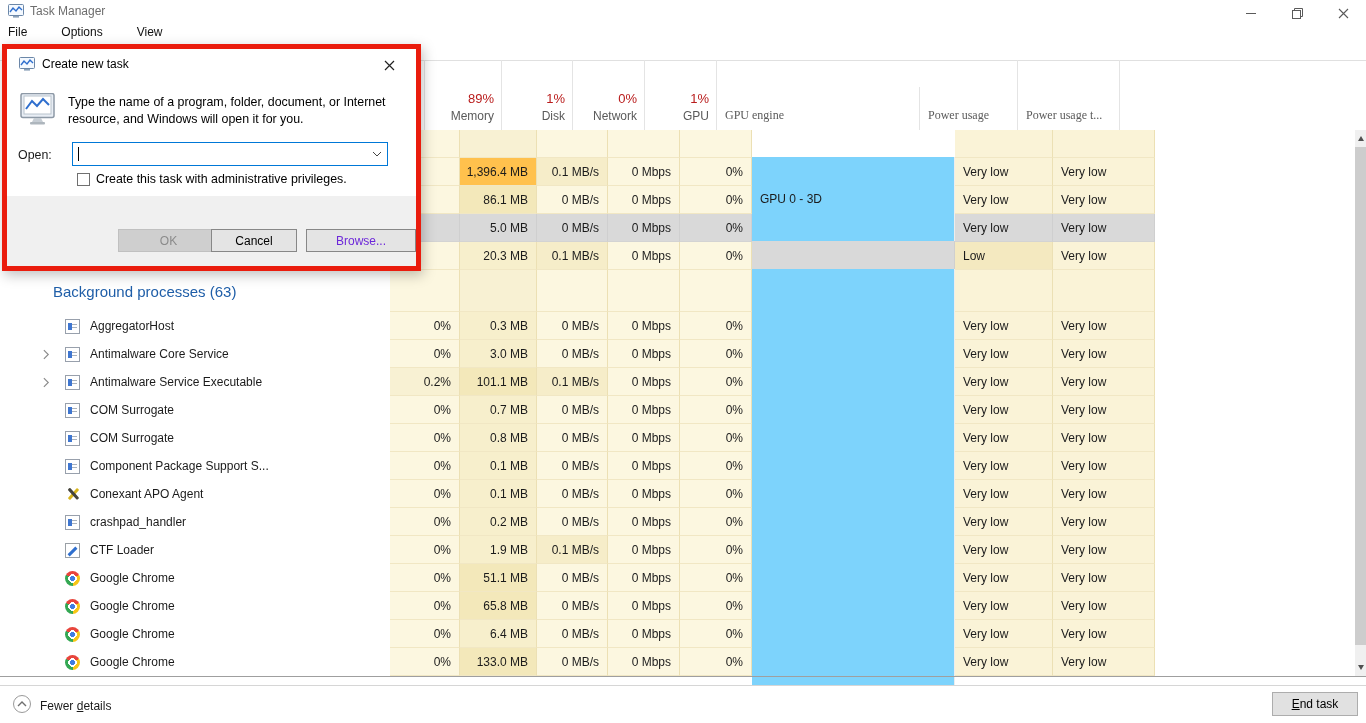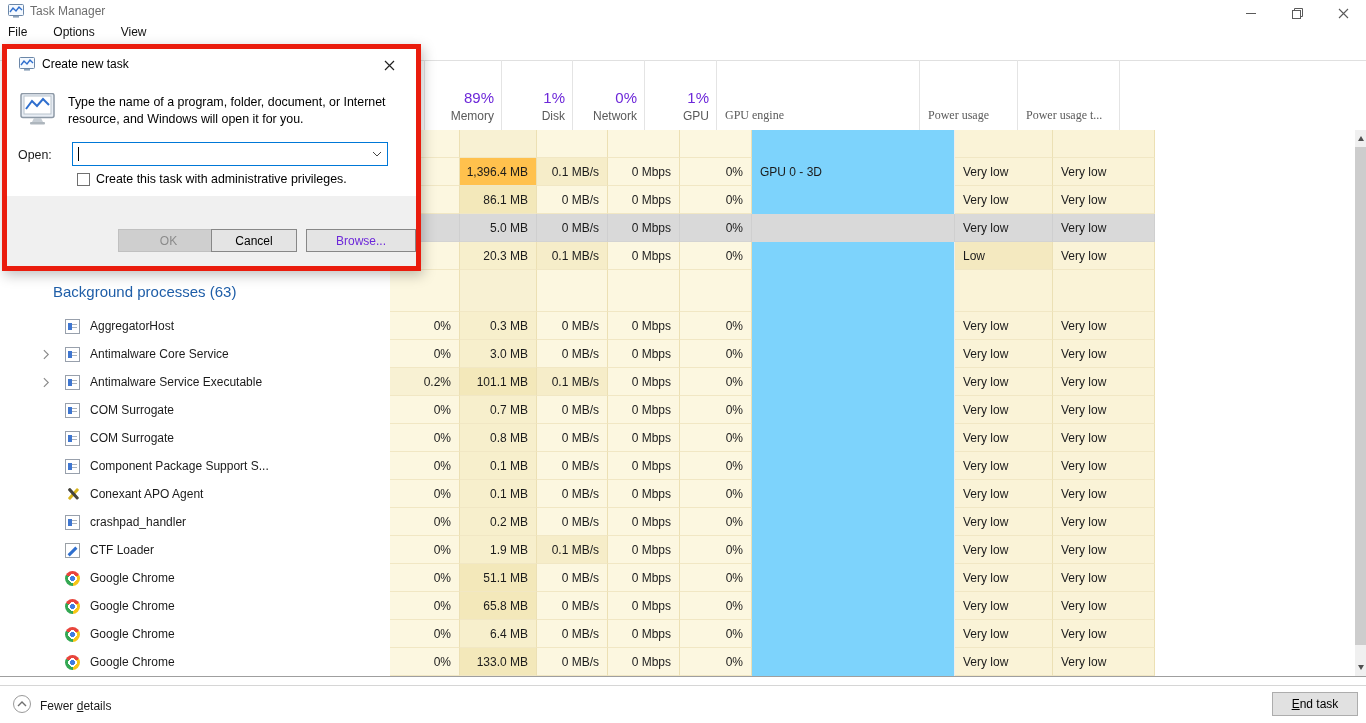--- a/index.html
+++ b/index.html
@@ -7,44 +7,44 @@
   .tm-window{position:relative;width:1366px;height:723px;background:#fff;overflow:hidden;}
 
   
   .titlebar{position:absolute;top:0;left:0;right:0;height:22px;background:#fff;text-align:right;}
   .titlebar .app-icon{position:absolute;left:8px;top:4px;}
   .titlebar .title{position:absolute;left:30px;top:4px;color:#6e6e6e;font-size:12px;}
   .win-controls{position:absolute;right:0;top:0;height:28px;display:flex;}
   .win-btn{width:46px;height:26px;display:flex;align-items:center;justify-content:center;}
 
   
-  .menubar{position:absolute;top:22px;left:0;right:0;height:20px;background:#fff;display:flex;align-items:center;padding-left:8px;gap:8px;}
+  .menubar{position:absolute;top:22px;left:0;right:0;height:20px;background:#fff;display:flex;align-items:center;padding-left:8px;gap:16px;}
   .menu-item{padding:0 9px;color:#111;font-size:12px;cursor:default;}
   .menu-item:first-child{padding-left:0;}
 
   
   .main{position:absolute;top:42px;left:0;right:0;bottom:37px;background:#fff;}
   .table-topline{position:absolute;top:18px;left:0;right:0;border-top:1px solid #e0e0e0;}
   .table-bottomline{position:absolute;top:634px;left:0;right:0;border-top:1px solid #9f9f9f;}
 
   .hdr-row{position:absolute;top:18px;left:0;height:70px;display:flex;}
   .hdr-cell{box-sizing:border-box;border-right:1px solid #e4e4e4;display:flex;flex-direction:column;justify-content:flex-end;align-items:flex-end;padding:0 7px 7px 0;}
   .hdr-cell.leftal{align-items:flex-start;padding-left:8px;font-family:Liberation Serif, serif;}
-  .hdr-pct{font-size:15px;color:#6d28d9;}
+  .hdr-pct{font-size:13px;color:#b91c1c;}
   .hdr-label{font-size:12px;color:#5a5a5a;margin-top:3px;}
 
   .rows{position:absolute;top:88px;left:0;}
   .row{display:flex;height:28px;padding-left:35px;}
   .row.bgrow{height:42px;}
   .cell{box-sizing:border-box;height:100%;font-size:12px;display:flex;align-items:center;overflow:hidden;white-space:nowrap;}
   .num{justify-content:flex-end;padding-right:8px;}
   .txt{justify-content:flex-start;padding-left:8px;}
 
   .w-name{width:355px;}.w-cpu{width:70px;}.w-mem{width:77px;}.w-disk{width:71px;}
-  .w-net{width:72px;}.w-gpu{width:72px;}.w-eng{width:203px;}.w-pow{width:98px;}.w-pt{width:102px;}
+  .w-net{width:72px;}.w-gpu{width:72px;}.w-eng{width:203px;margin-top:27px;}.w-pow{width:98px;}.w-pt{width:102px;}
 
   .heat{border-right:1px solid #ece0b4;border-bottom:1px solid #f1e7c4;}
   .c0{background:#fcf7e0;}
   .c1{background:#f8f1d3;}
   .m1{background:#f7efcc;}
   .m2{background:#f3e8ba;}
   .m4{background:#ffc14d;}
   .d0{background:#fcf7e0;}
   .d1{background:#f6edc9;}
   .n0{background:#fcf7e0;}

